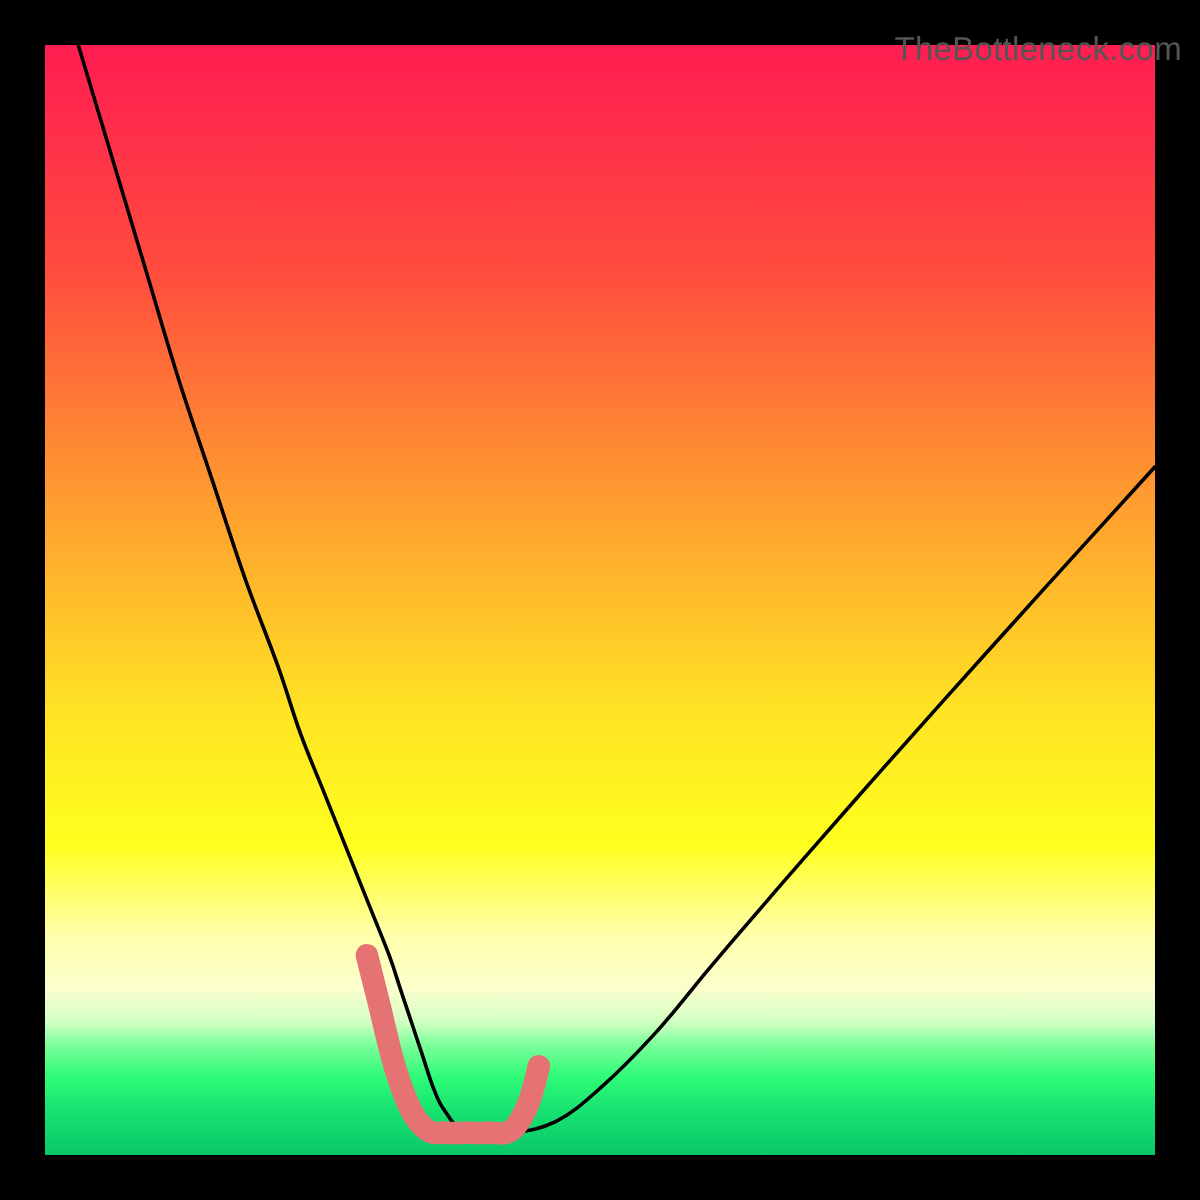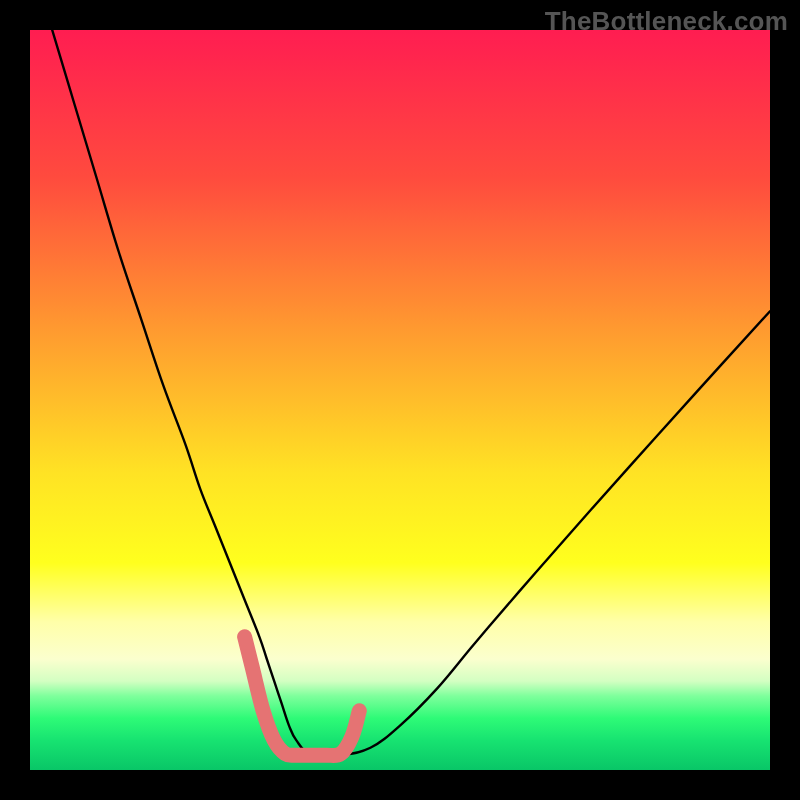--- a/index.html
+++ b/index.html
@@ -19,25 +19,25 @@
   .plot-area {
     position: absolute;
     left: 30px;
     top: 30px;
     width: 740px;
     height: 740px;
     overflow: hidden;
   }
   .watermark {
     position: absolute;
-    top: 6px;
+    top: 20px;
     right: 12px;
-    font-size: 26px;
+    font-size: 22px;
     color: #555555;
-    font-weight: 700;
+    font-weight: 400;
     letter-spacing: 0.2px;
     z-index: 5;
   }
   svg {
     display: block;
   }
 </style>
 </head>
 <body>
 

